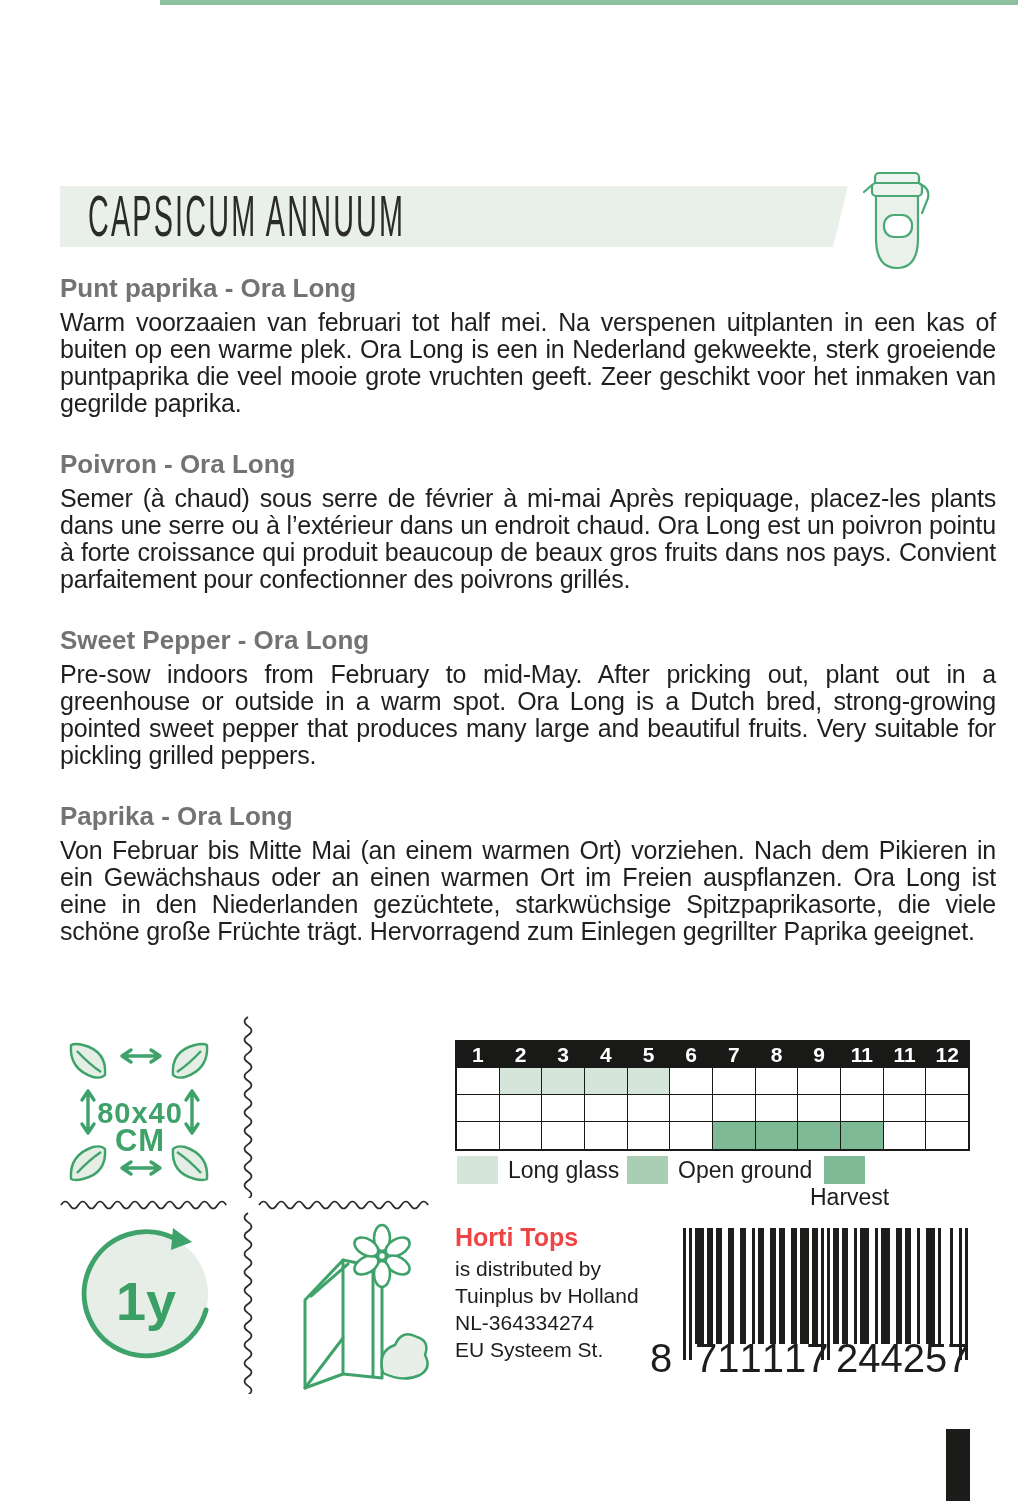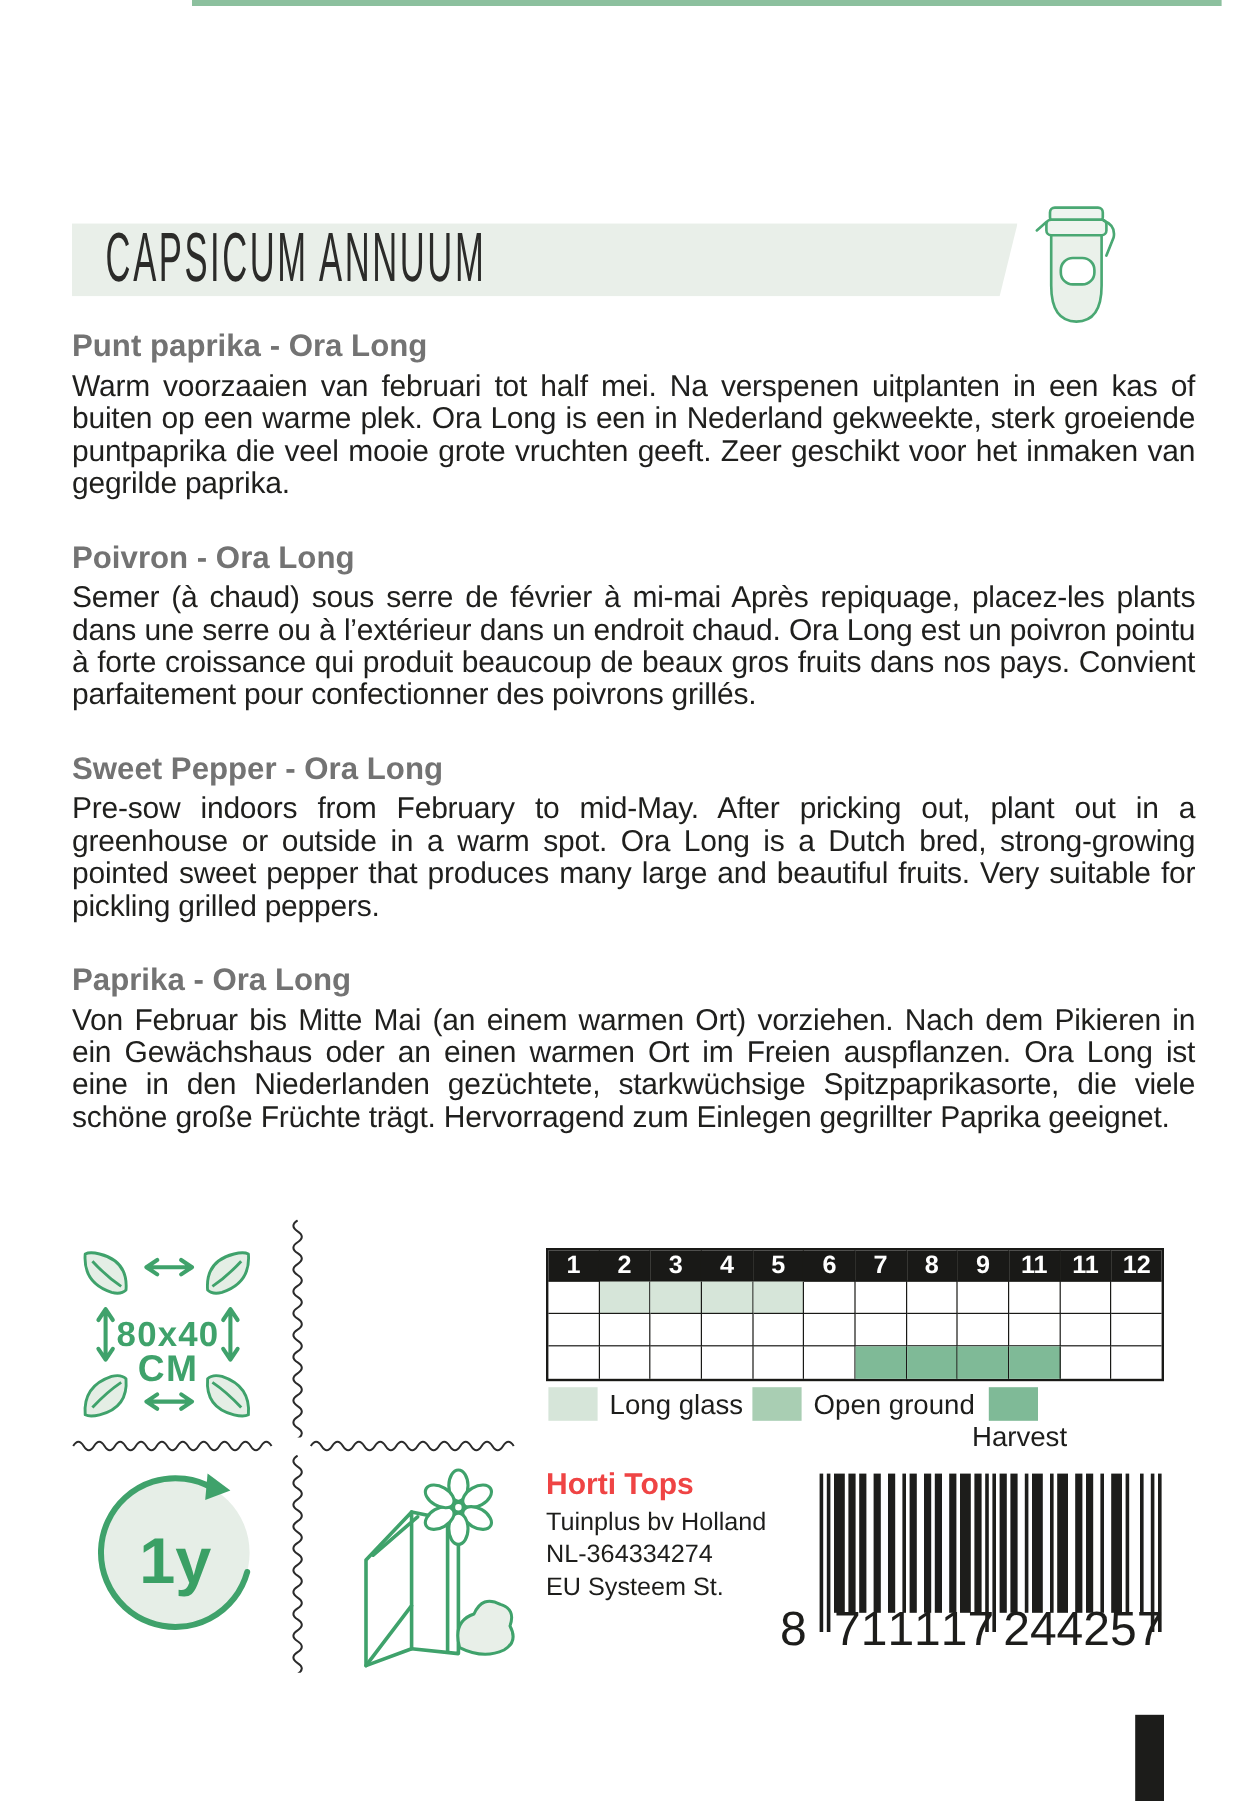--- a/index.html
+++ b/index.html
@@ -239,20 +239,21 @@
       <ellipse cx="97" cy="20" rx="8" ry="13" transform="rotate(180 97 38)"></ellipse>
       <ellipse cx="97" cy="20" rx="8" ry="13" transform="rotate(240 97 38)"></ellipse>
       <ellipse cx="97" cy="20" rx="8" ry="13" transform="rotate(300 97 38)"></ellipse>
       <circle cx="97" cy="38" r="4"></circle>
     </g>
   </svg>
 
   <div class="distributor">
     <div class="dist-brand">Horti Tops</div>
     <div>
+        <div class="dist-line">is distributed by</div>
         <div class="dist-line">Tuinplus bv Holland</div>
         <div class="dist-line">NL-364334274</div>
         <div class="dist-line">EU Systeem St.</div>
       </div>
   </div>
 
   <div class="barcode">
     <div class="bars">
         <div class="bar" style="left: 0px; width: 3px; height: 132px;"></div>
         <div class="bar" style="left: 6px; width: 3px; height: 132px;"></div>

